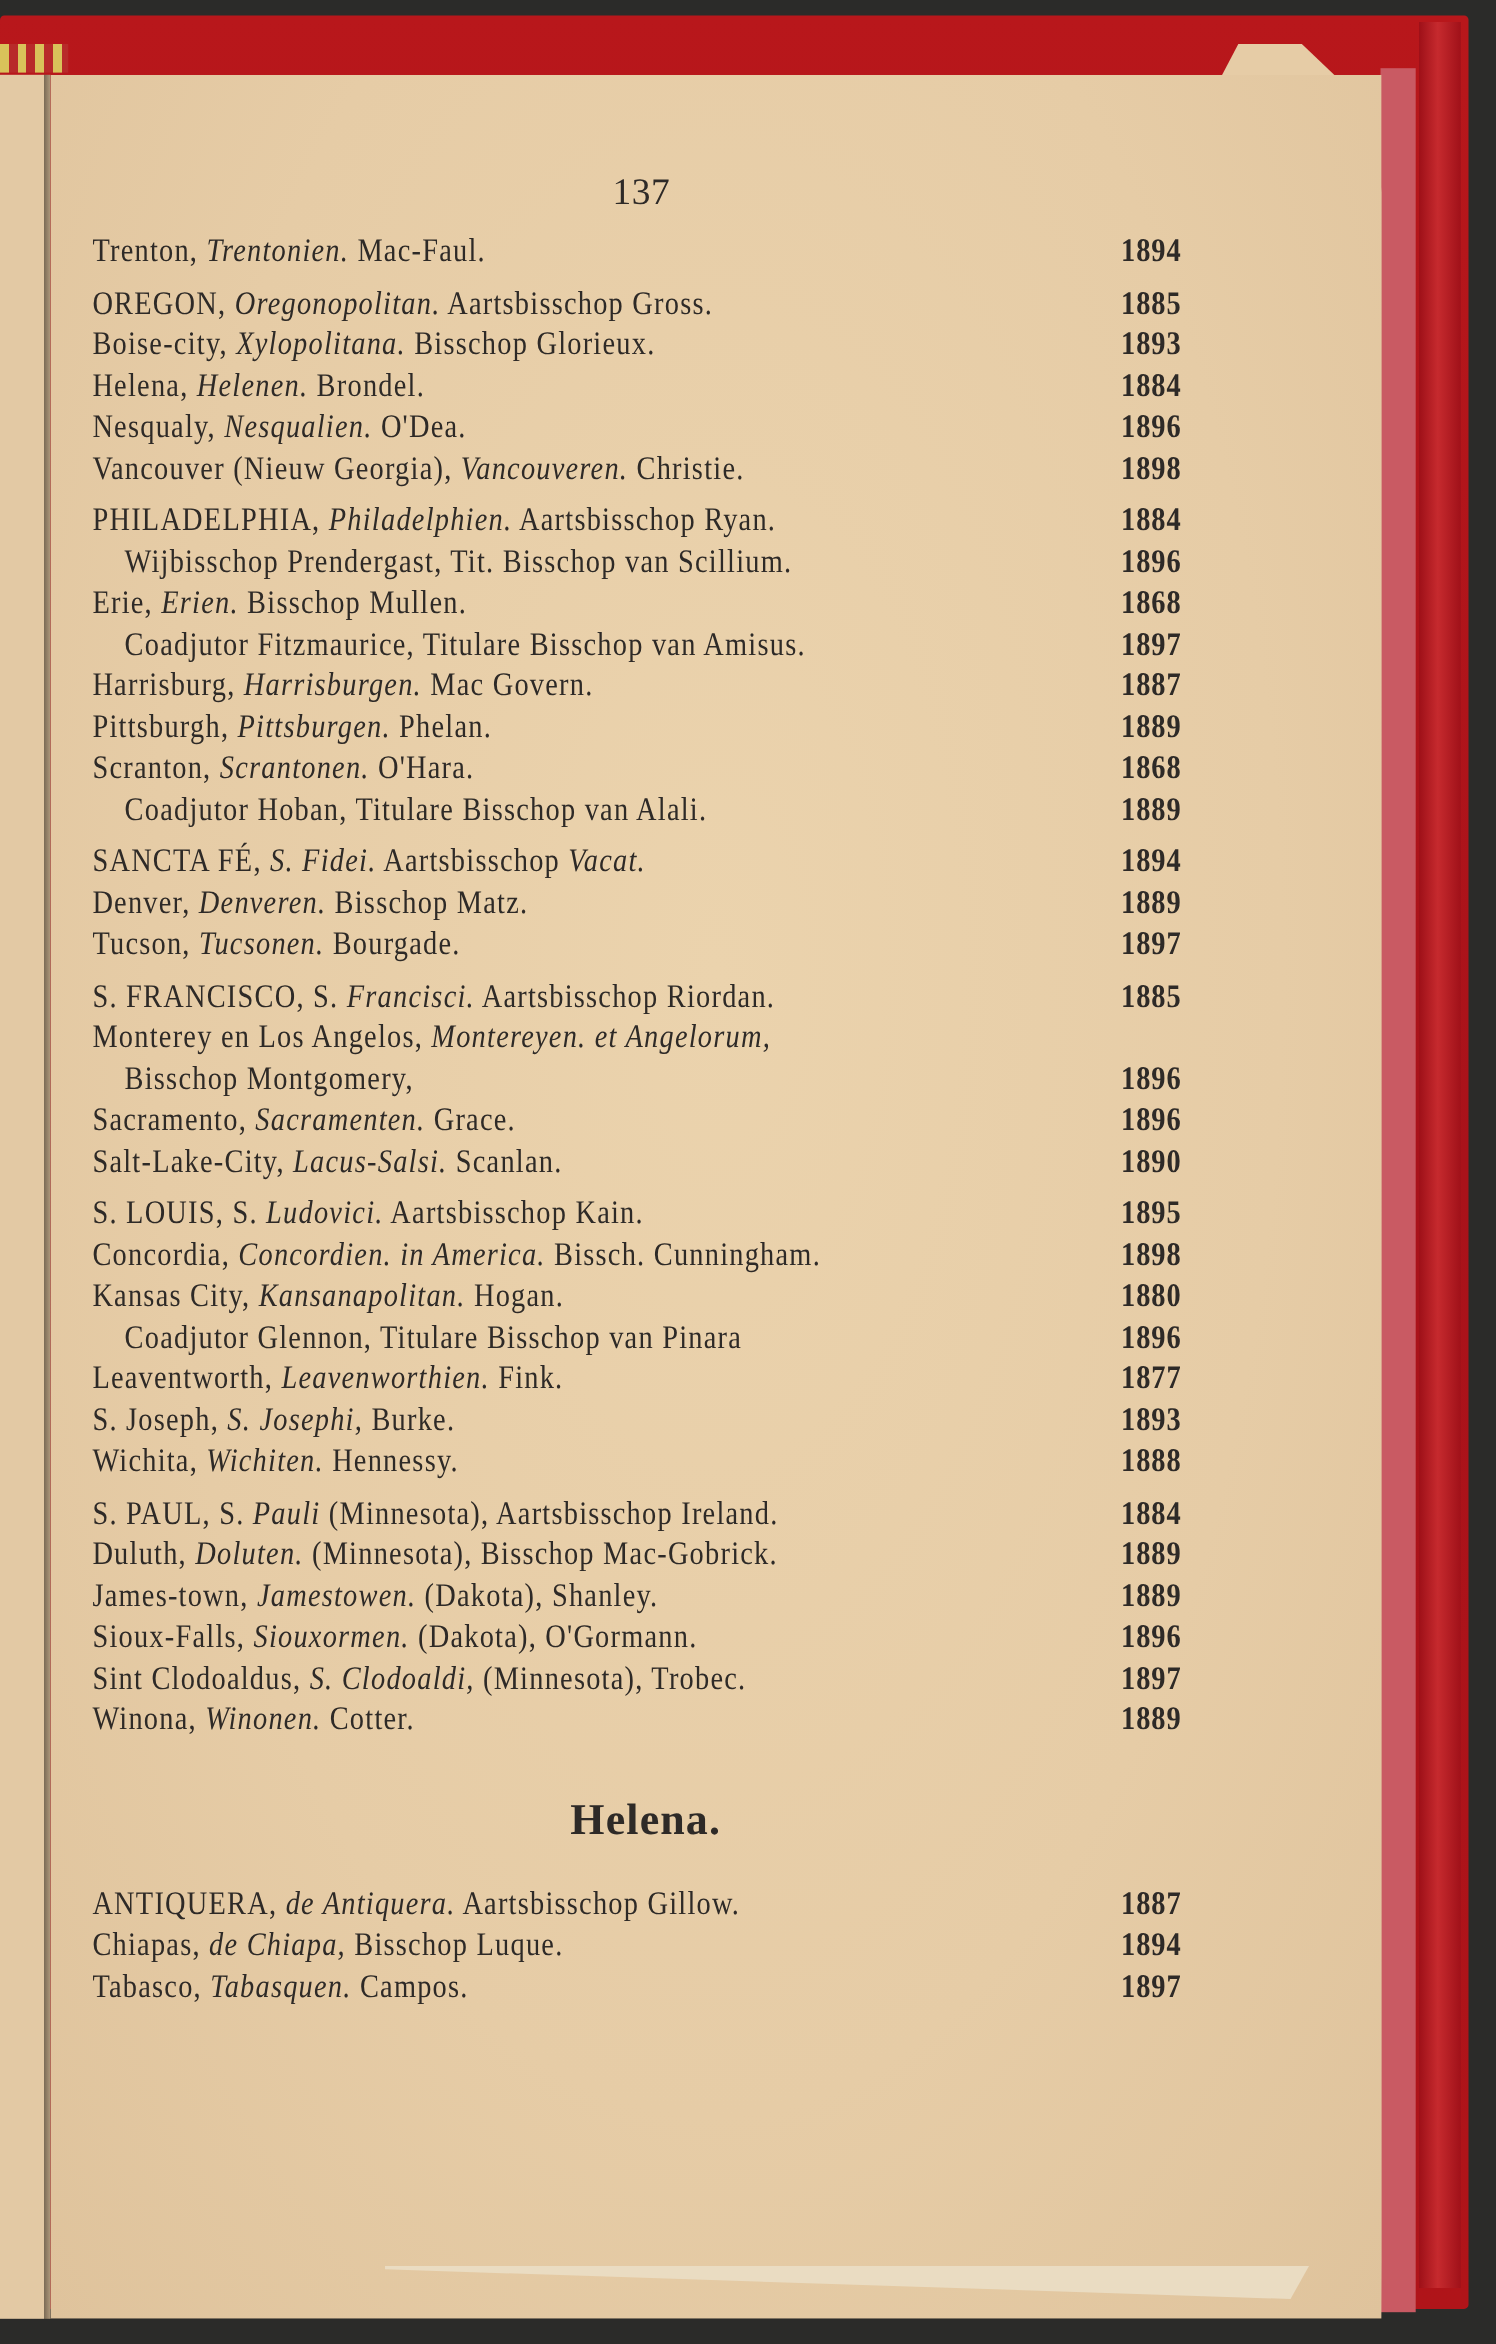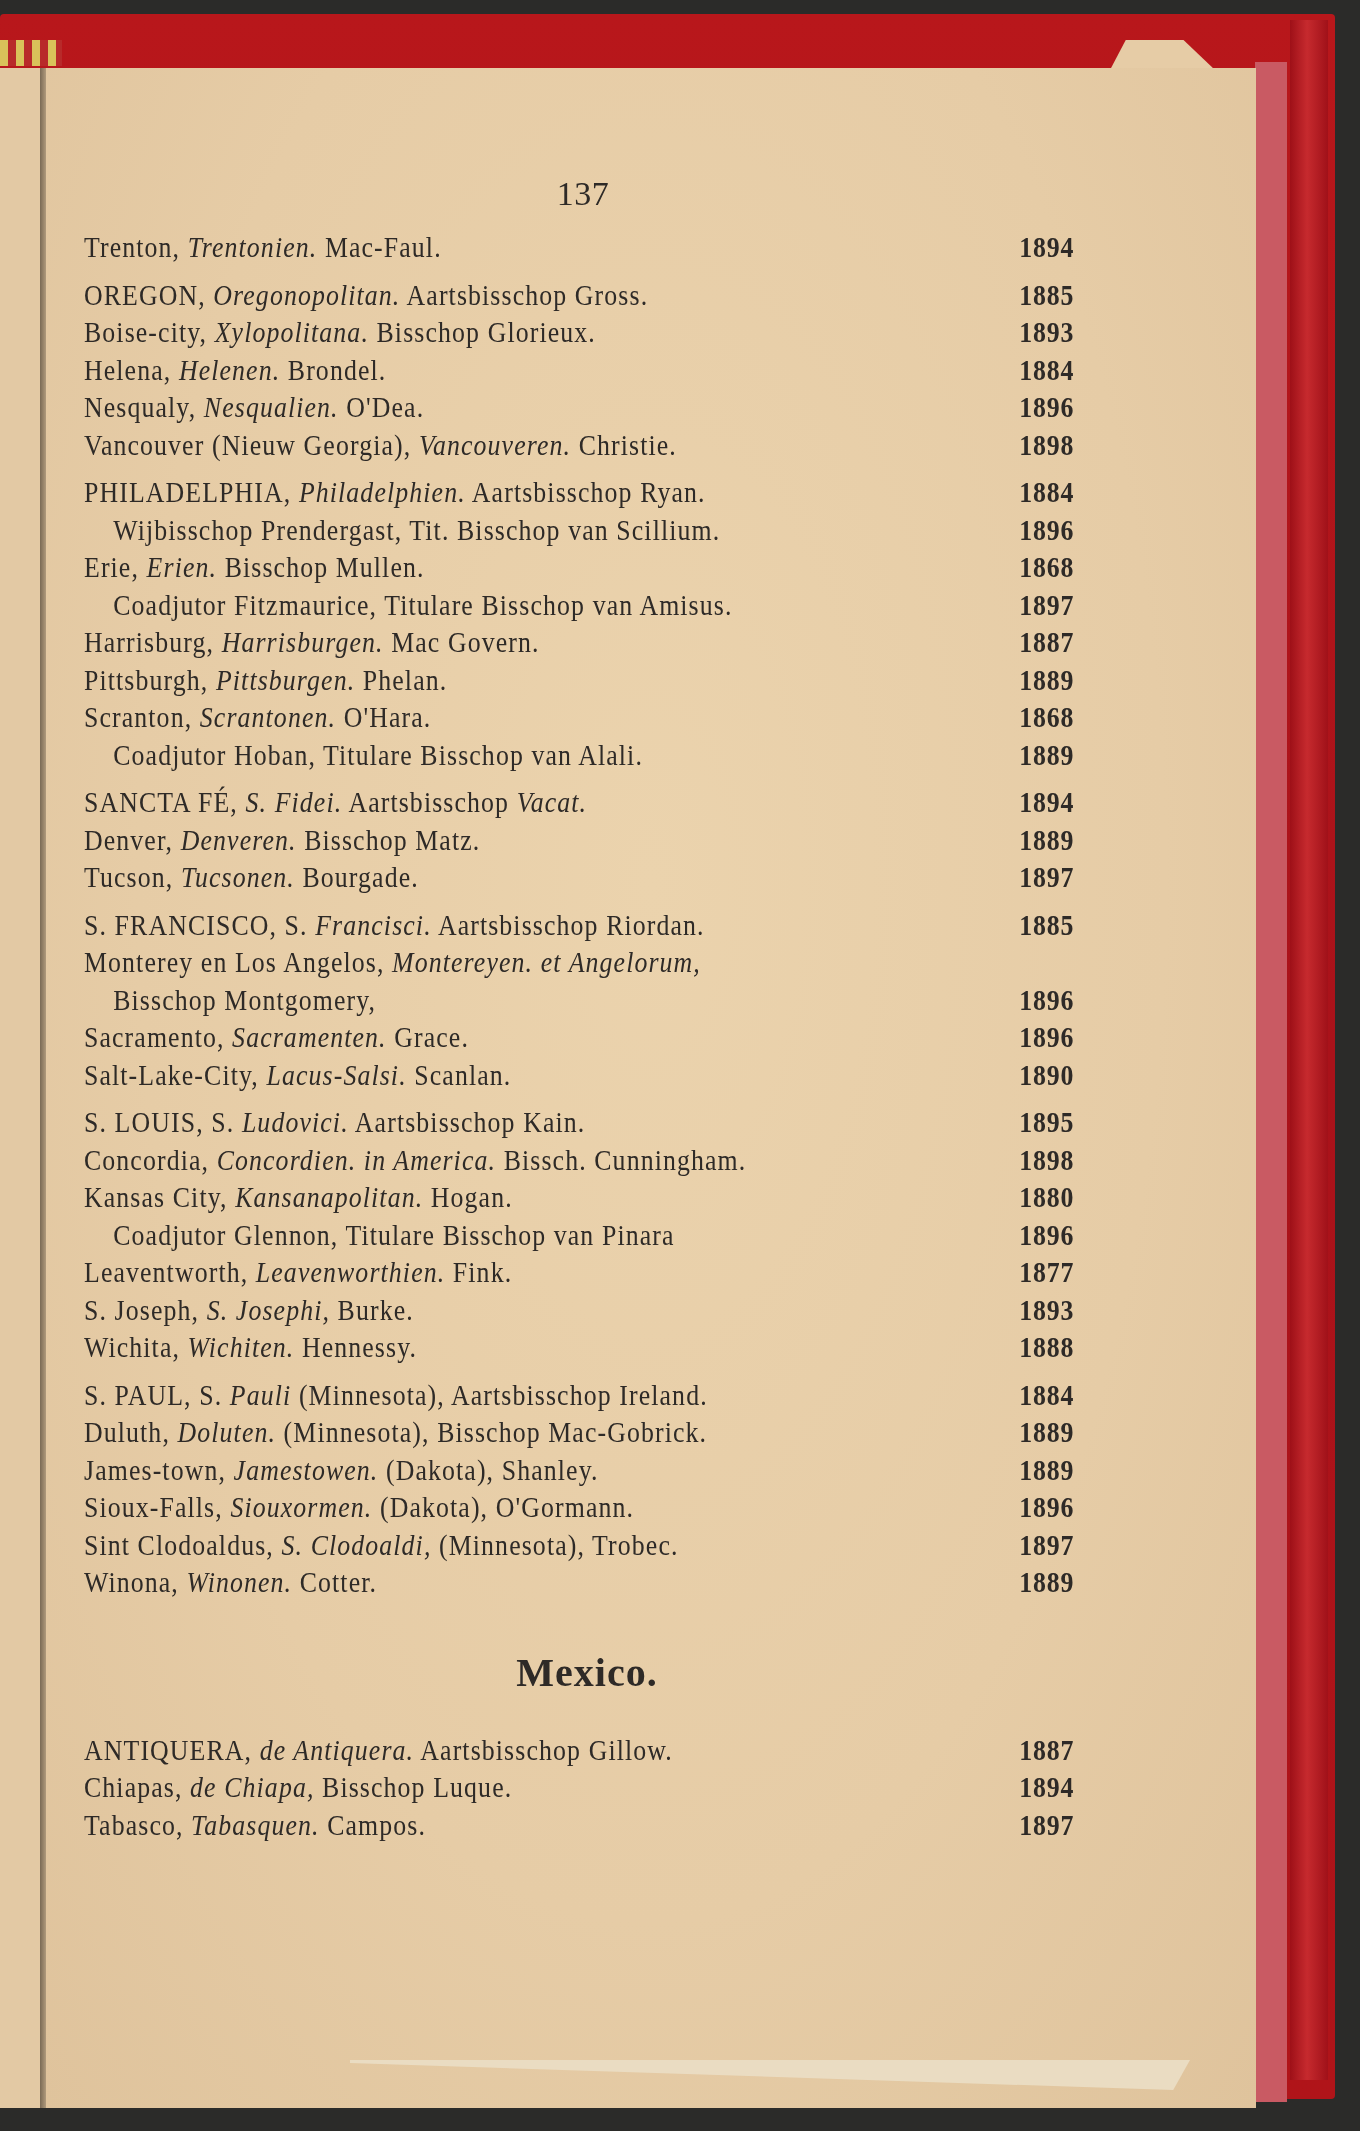--- a/index.html
+++ b/index.html
@@ -50,21 +50,20 @@
     position: absolute; left: 350px; top: 2060px; width: 840px; height: 30px;
     background: #eadcc2;
     clip-path: polygon(0 0, 100% 0, 98% 100%, 0 10%);
   }
 
   .content {
     position: absolute; left: 84px; top: 155px; width: 990px;
     color: #2e2a27;
     font-family: "Liberation Serif", serif;
     font-stretch: condensed;
-    margin-top: 19px;
   }
   .page-number {
     text-align: center; font-size: 34px; line-height: 40px;
     letter-spacing: 0.5px; margin-bottom: 14px; padding-left: 8px;
   }
   .entry {
     display: flex; justify-content: space-between; align-items: baseline;
     font-size: 30px; line-height: 37.5px; letter-spacing: 1.3px;
     transform: scaleX(0.86); transform-origin: left;
     width: 116.3%;
@@ -230,21 +229,21 @@
       </div>
       <div class="entry">
         <span class="text"><span>Sint Clodoaldus, </span><i>S. Clodoaldi,</i><span> (Minnesota), Trobec.</span></span>
         <span class="year">1897</span>
       </div>
       <div class="entry">
         <span class="text"><span>Winona, </span><i>Winonen.</i><span> Cotter.</span></span>
         <span class="year">1889</span>
       </div>
     </div>
-  <div class="section-heading">Mexico.</div>
+  <div class="section-heading">Helena.</div>
   <div id="mx-list">
       <div class="entry">
         <span class="text"><span>ANTIQUERA, </span><i>de Antiquera.</i><span> Aartsbisschop Gillow.</span></span>
         <span class="year">1887</span>
       </div>
       <div class="entry">
         <span class="text"><span>Chiapas, </span><i>de Chiapa,</i><span> Bisschop Luque.</span></span>
         <span class="year">1894</span>
       </div>
       <div class="entry">

